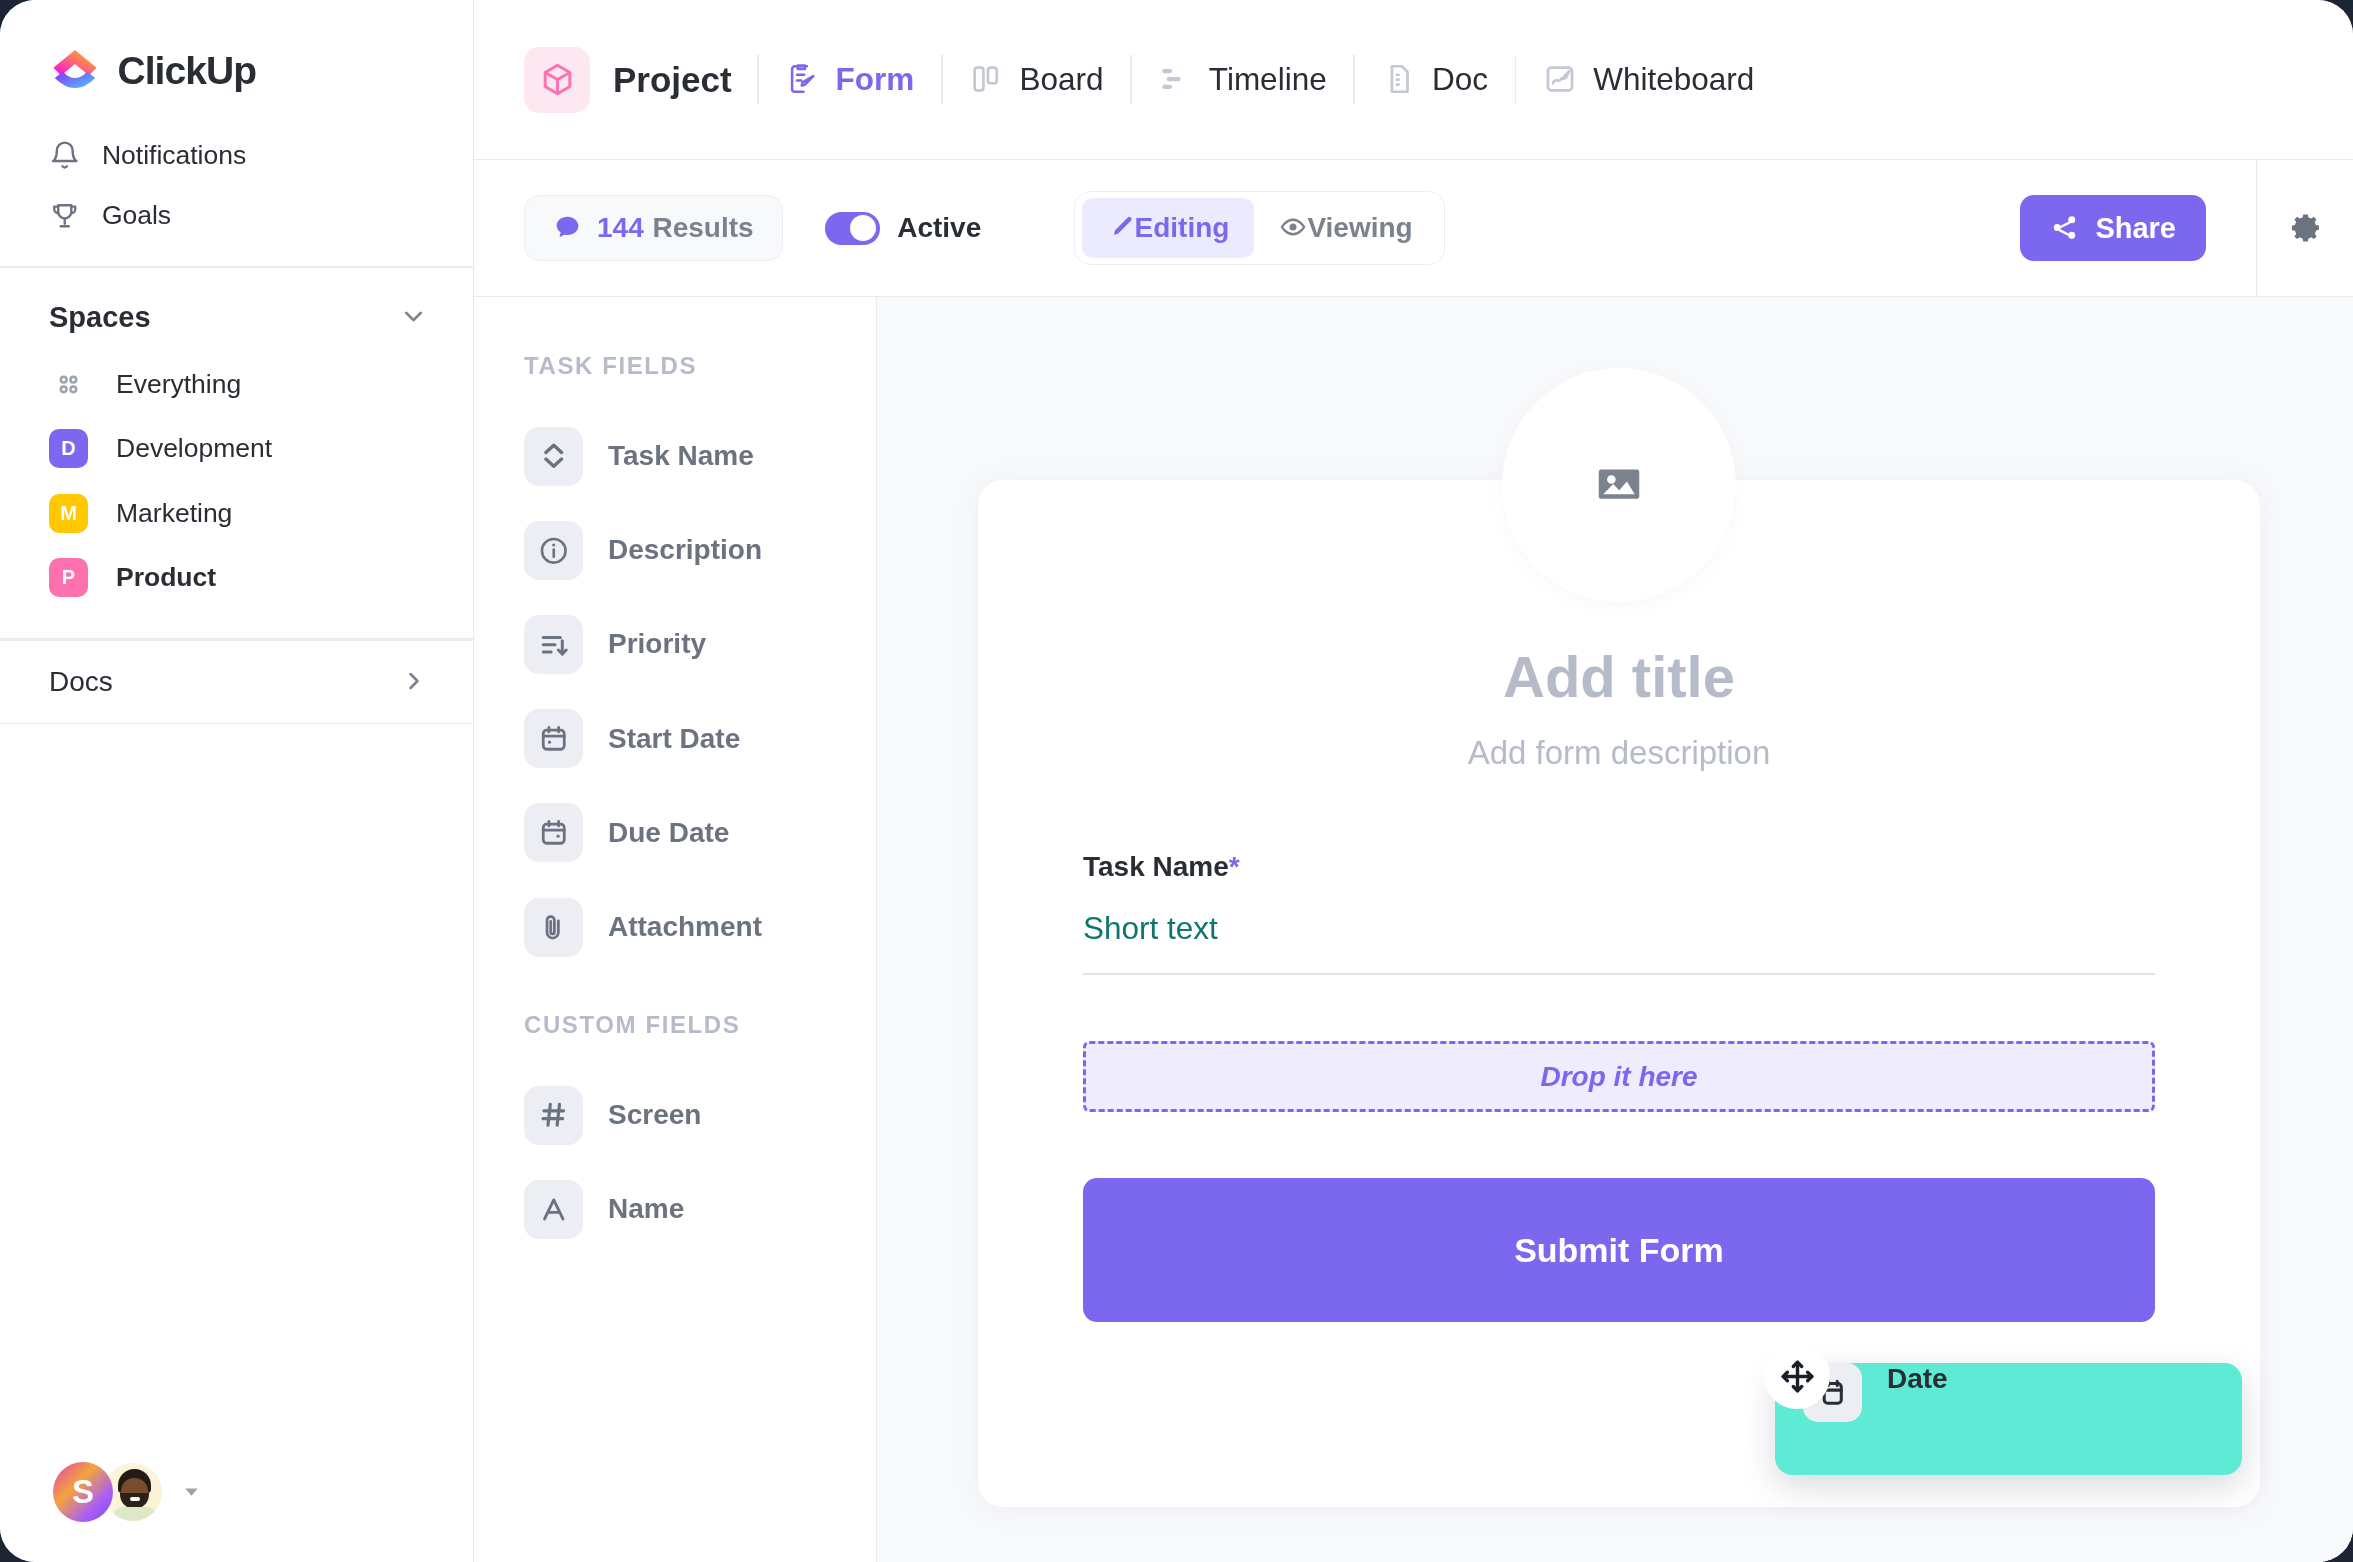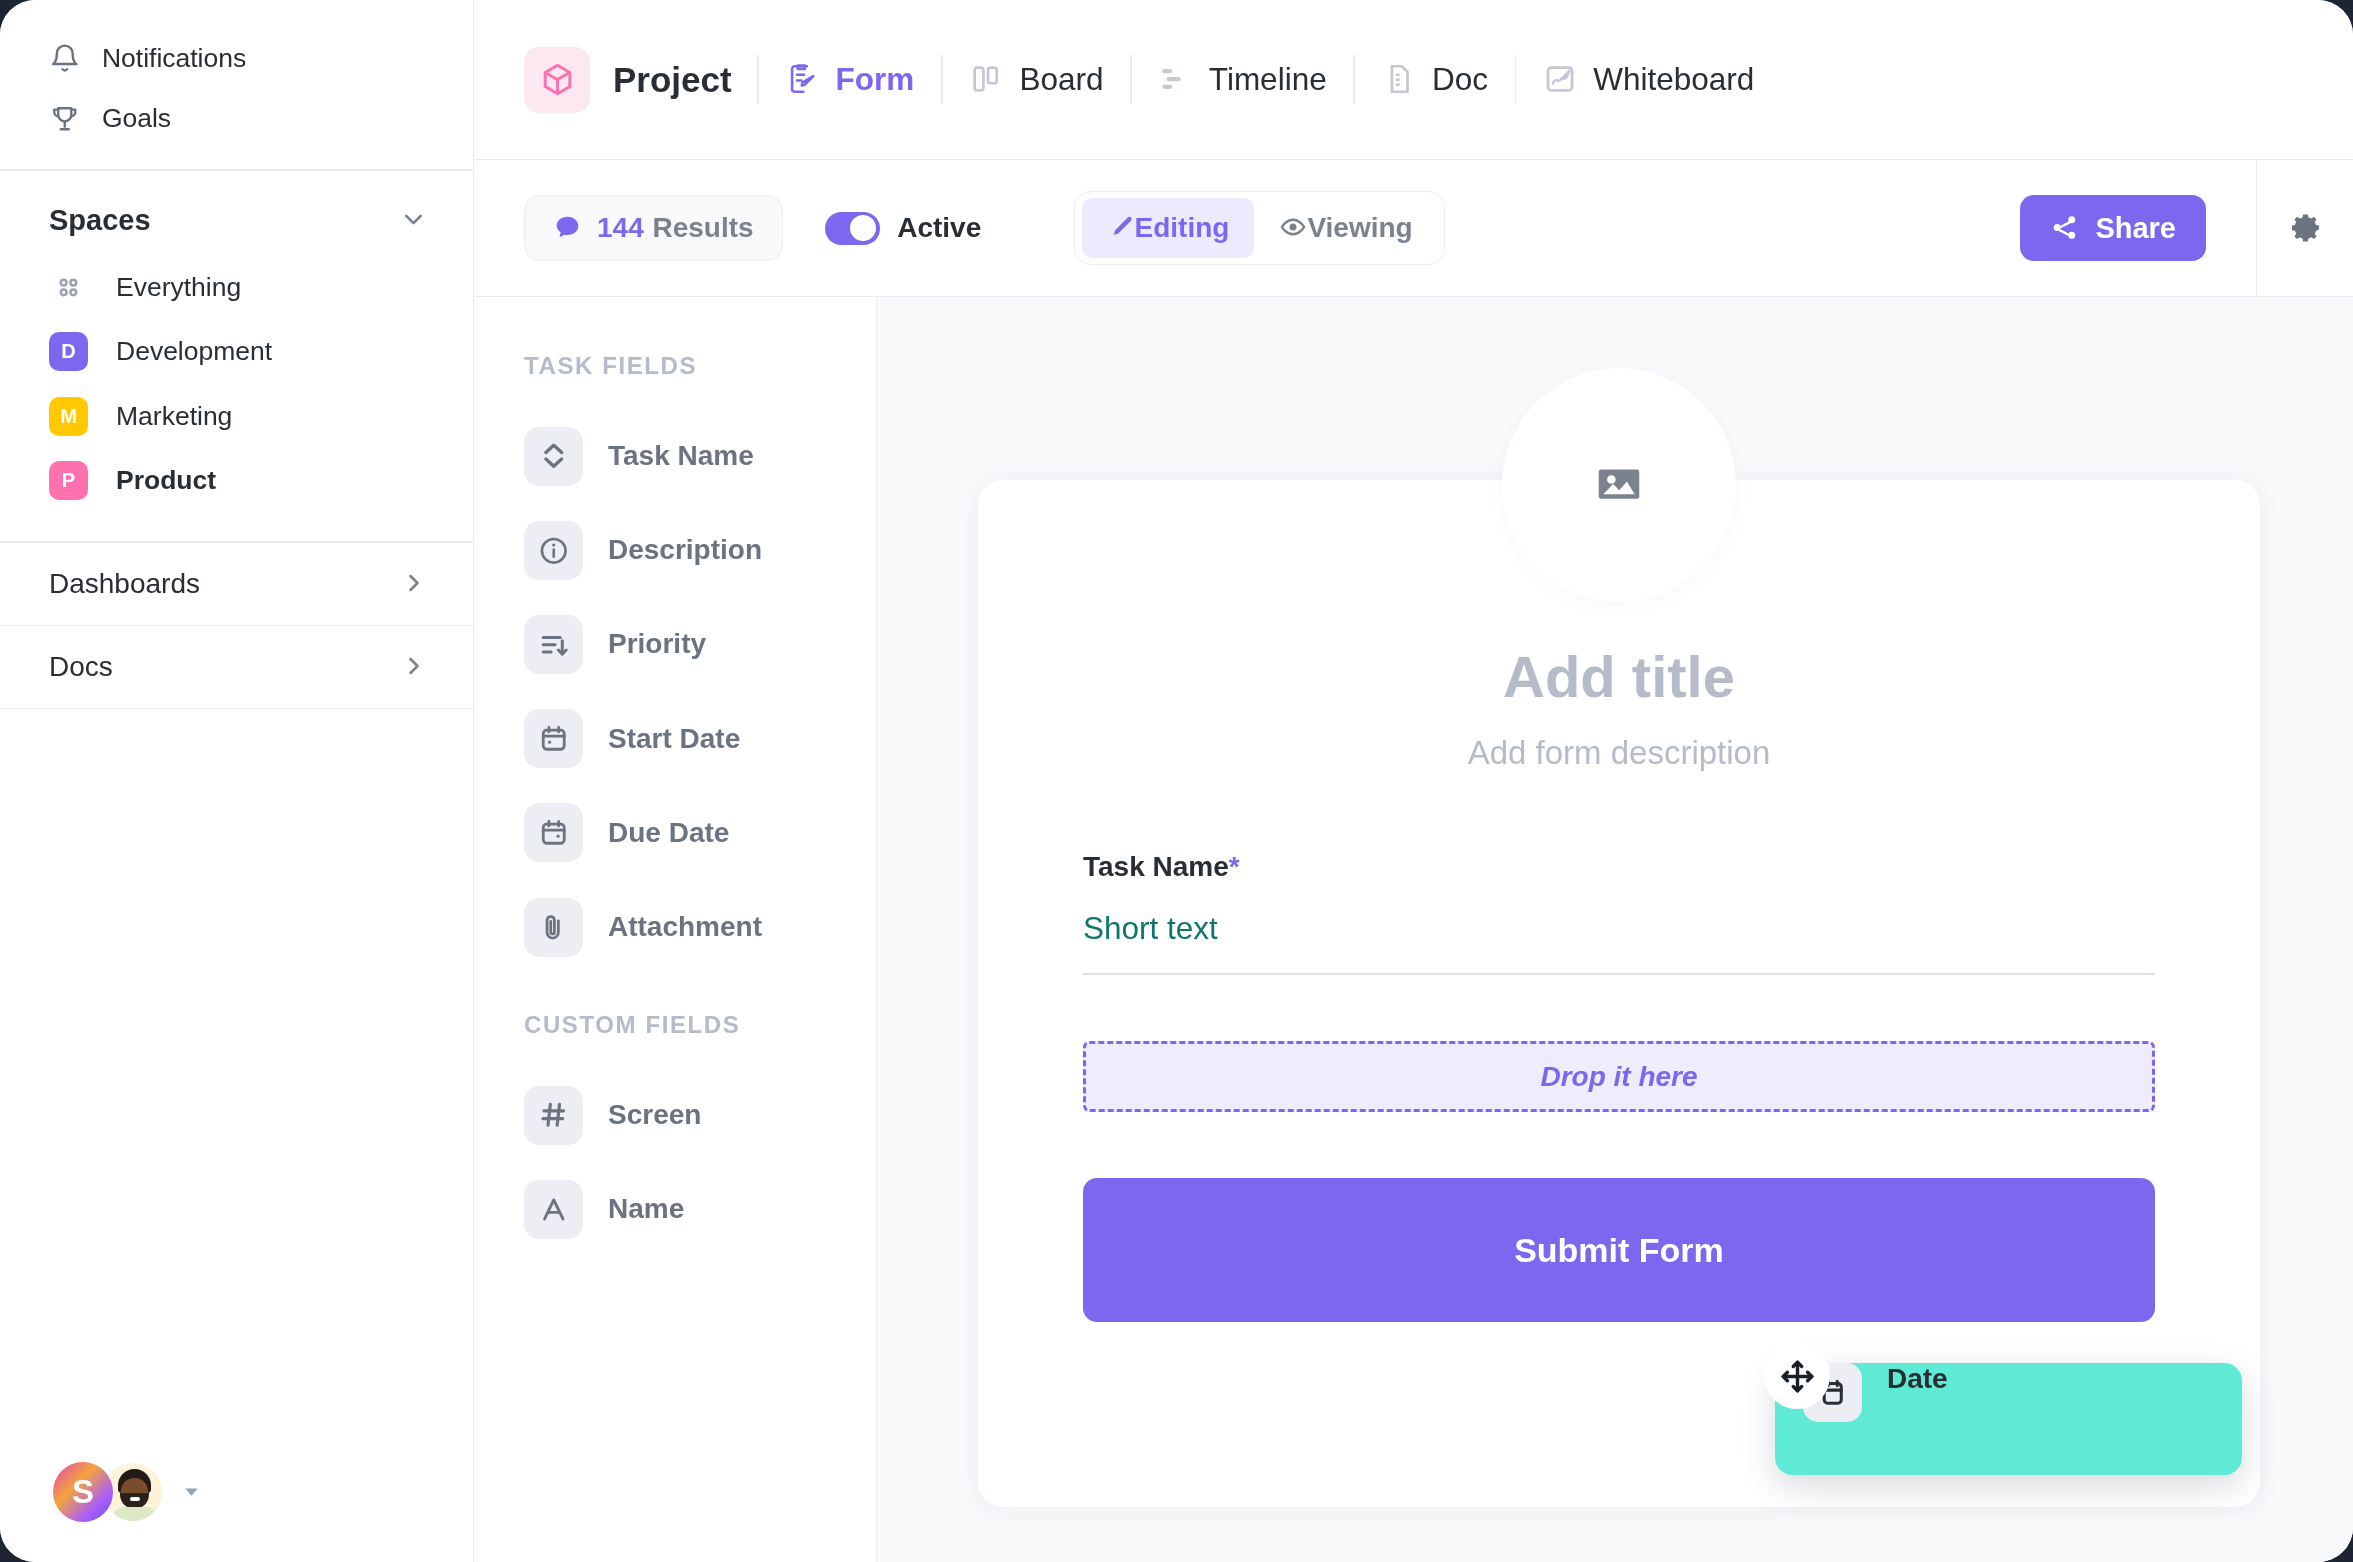--- a/index.html
+++ b/index.html
@@ -203,20 +203,39 @@
     z-index:50;
   }
 </style>
 </head>
 <body>
 
 <div class="app-window">
 
   <aside class="sidebar">
 
+    <div class="logo-row">
+      <span class="logo-mark">
+        <svg viewBox="0 0 82 82" width="52" height="52">
+          <defs>
+            <linearGradient id="lgTop" x1="0" y1="1" x2="1" y2="0">
+              <stop offset="0" stop-color="#ff02f0"></stop>
+                <stop offset="1" stop-color="#ffc800"></stop>
+            </linearGradient>
+            <linearGradient id="lgBot" x1="0" y1="0" x2="1" y2="1">
+              <stop offset="0" stop-color="#8930fd"></stop>
+                <stop offset="1" stop-color="#49ccf9"></stop>
+            </linearGradient>
+          </defs>
+          <path d="M7 36 L41 8 L75 36 L63 48 L41 30 L19 48 Z" fill="url(#lgTop)"></path>
+          <path d="M9 52 Q41 84 73 52 L60 42 Q41 62 22 42 Z" fill="url(#lgBot)"></path>
+        </svg>
+      </span>
+      <span class="logo-word">ClickUp</span>
+    </div>
 
     <nav class="nav-top">
       <div class="nav-item">
         <span class="ico">
           <svg width="31.5" height="31.5" viewBox="0 0 24 24" fill="none" stroke="#6b7280" stroke-width="1.8" stroke-linecap="round" stroke-linejoin="round">
             <path d="M18 8A6 6 0 1 0 6 8c0 7-3 8-3 8h18s-3-1-3-8"></path>
               <path d="M13.7 20a2 2 0 0 1-3.4 0"></path>
           </svg>
         </span>
         <span class="lbl">Notifications</span>
@@ -276,28 +295,20 @@
       <div class="space-item is-active">
         <span class="space-badge" style="background:#fd71af">
           <span>P</span>
         </span>
         <span class="lbl">Product</span>
       </div>
     </div>
 
     <div class="divider" style="margin-top:29px"></div>
 
-    <div class="collapse-row">
-      <span class="lbl">Dashboards</span>
-      <span>
-        <svg width="28" height="28" viewBox="0 0 24 24" fill="none" stroke="#7c828d" stroke-width="2.2" stroke-linecap="round" stroke-linejoin="round">
-            <path d="M9 6l6 6-6 6"></path>
-          </svg>
-      </span>
-    </div>
 
     <div class="divider" style="margin-top:0"></div>
 
     <div class="collapse-row">
       <span class="lbl">Docs</span>
       <span>
         <svg width="28" height="28" viewBox="0 0 24 24" fill="none" stroke="#7c828d" stroke-width="2.2" stroke-linecap="round" stroke-linejoin="round">
             <path d="M9 6l6 6-6 6"></path>
           </svg>
       </span>

